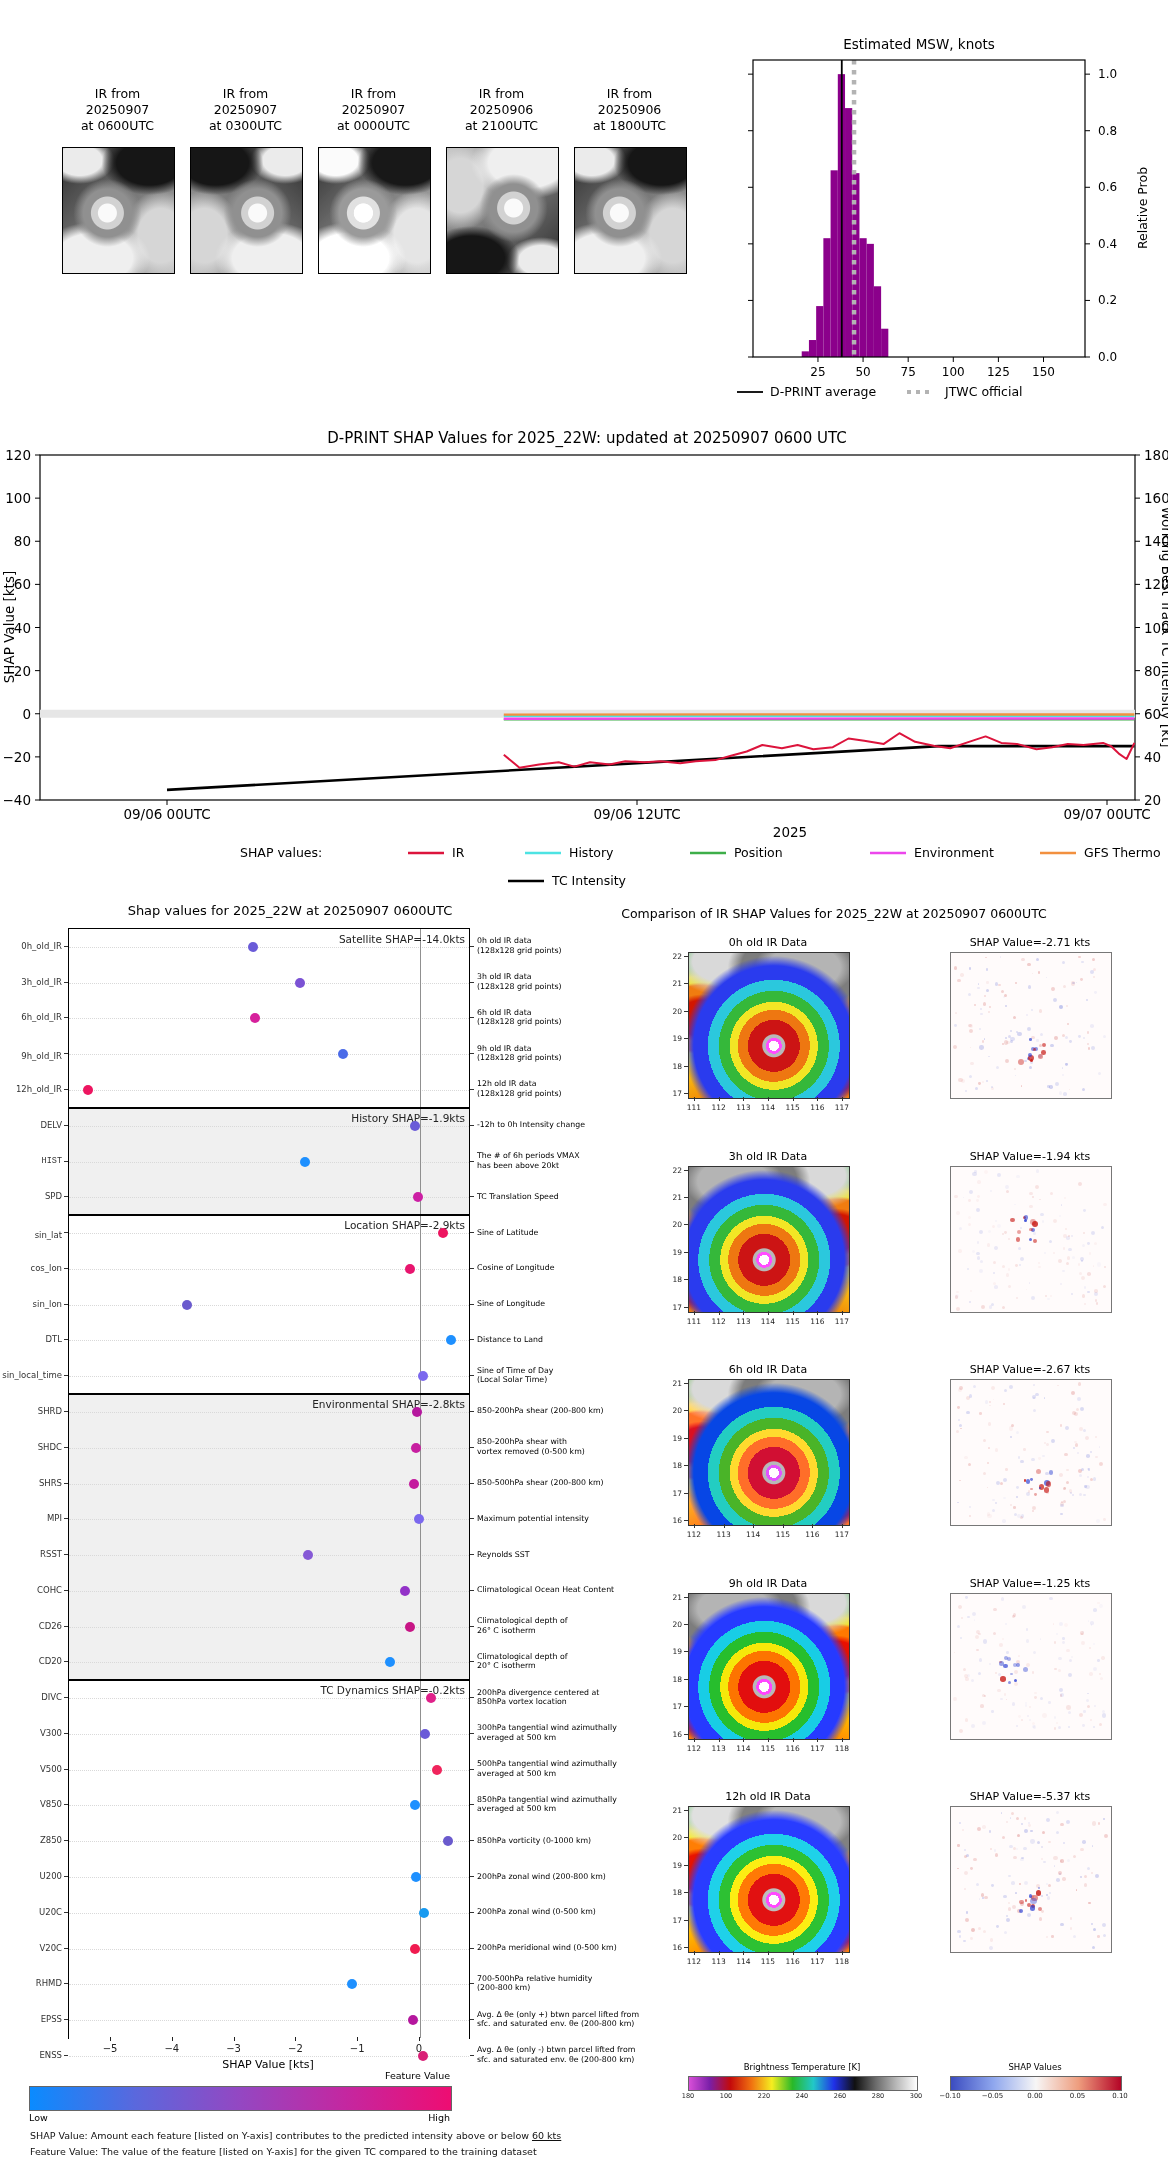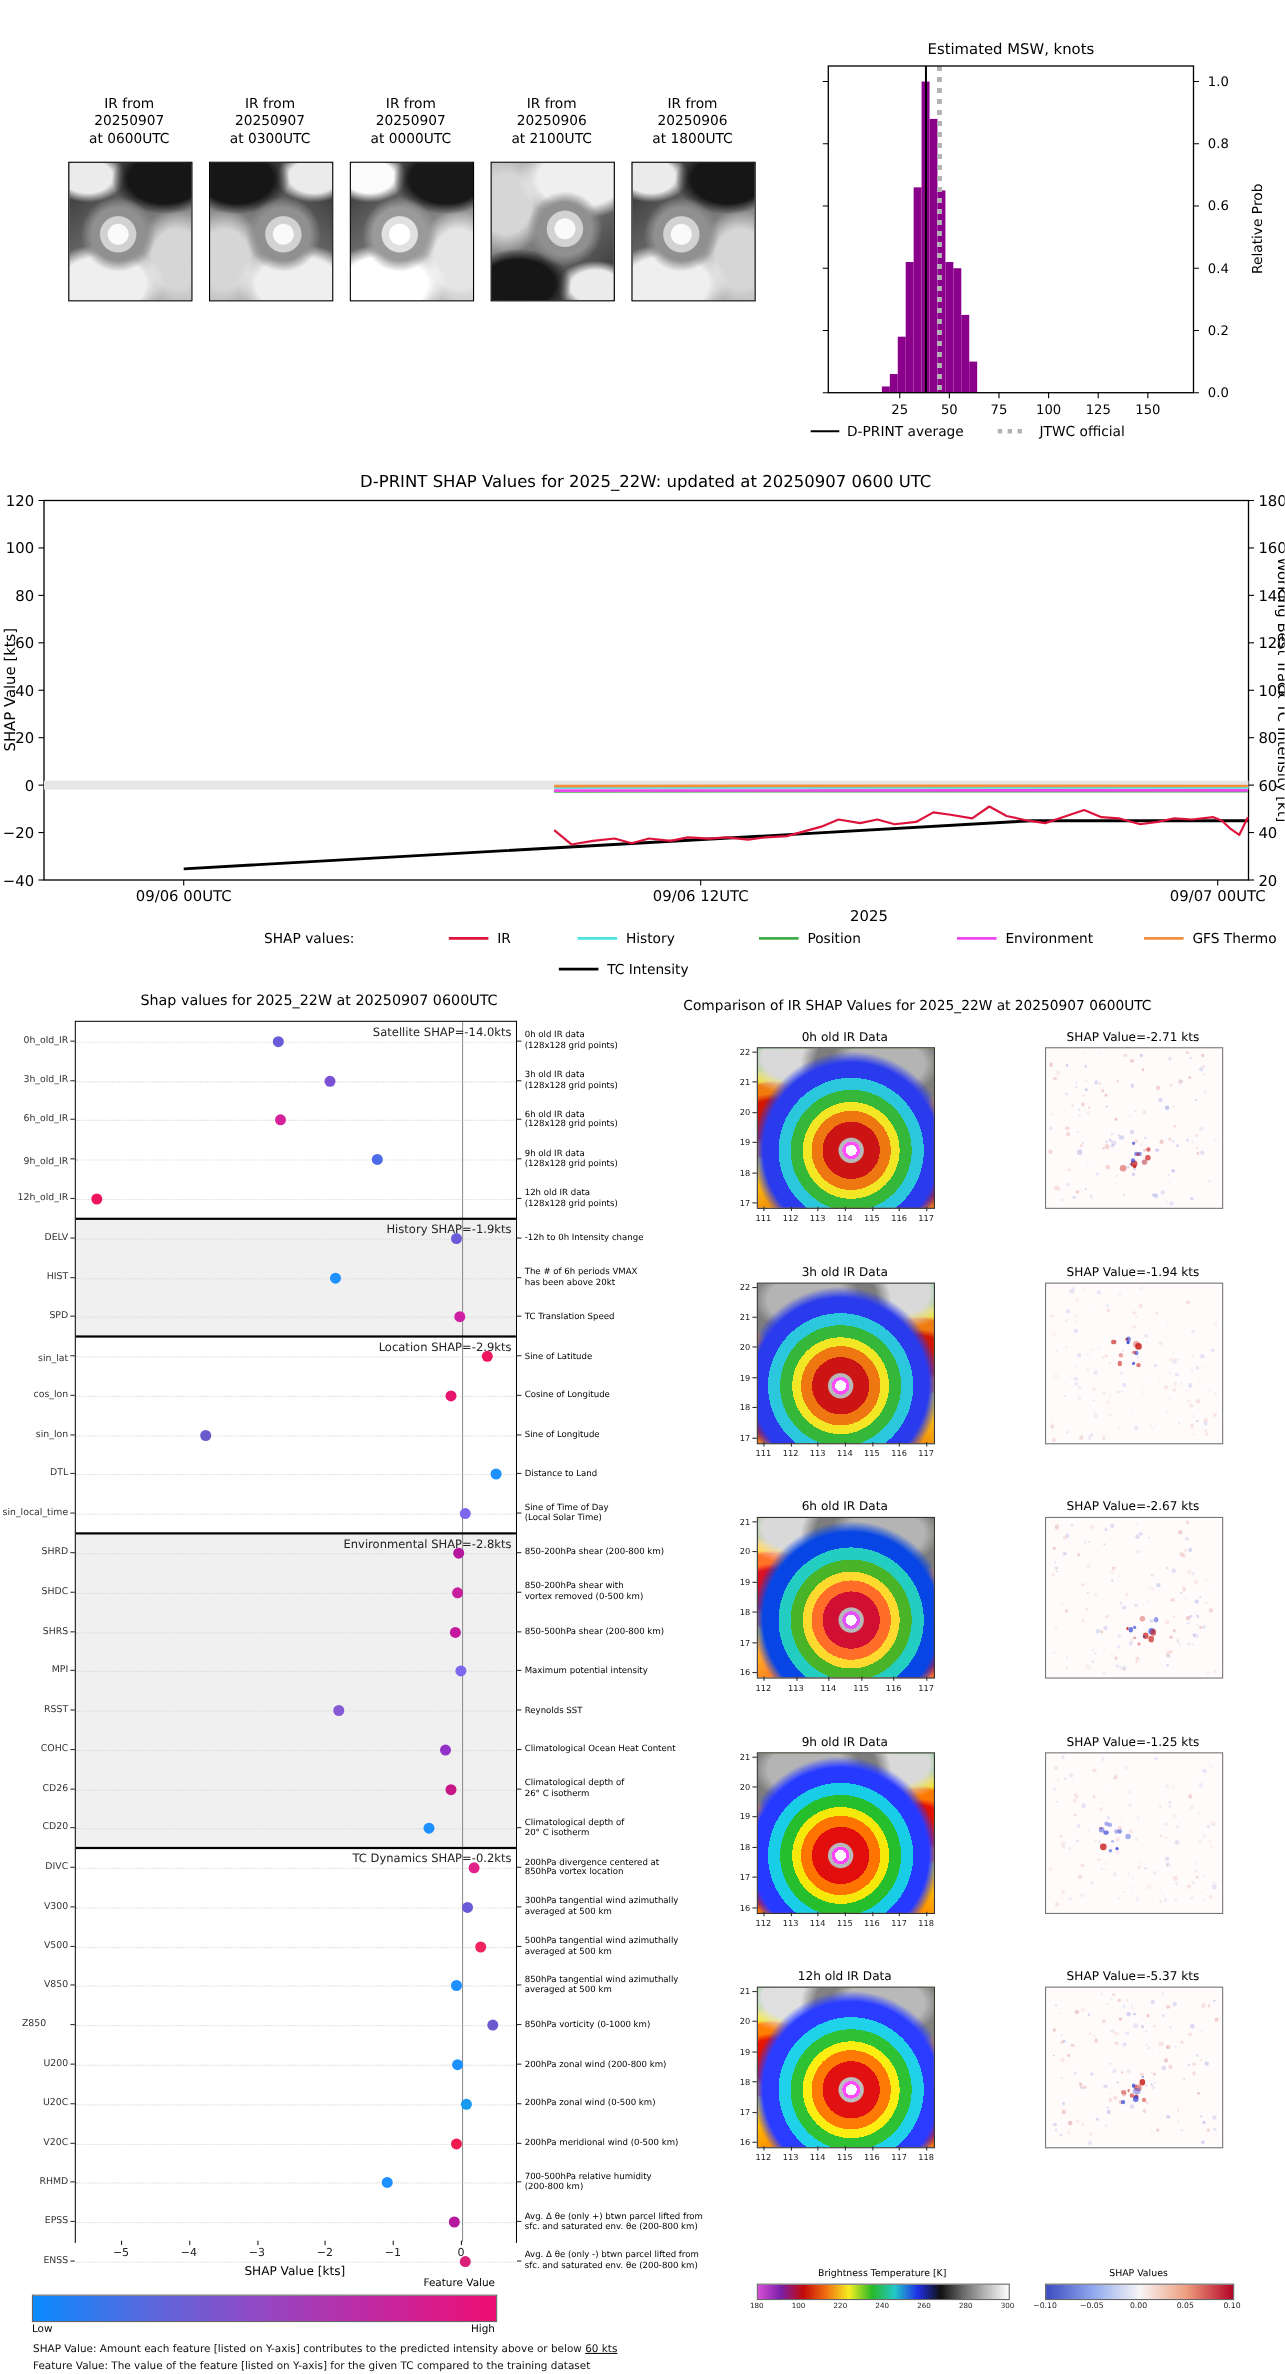--- a/index.html
+++ b/index.html
@@ -305,21 +305,21 @@
 (128x128 grid points)</div>
       <div class="feat" style="position: absolute; left: 0px; top: 183.984px; width: 62px;">12h_old_IR</div>
       <div style="position: absolute; left: 64px; top: 188.984px; width: 4px; height: 1px; background: rgb(51, 51, 51);"></div>
       <div style="position: absolute; left: 470px; top: 188.984px; width: 4px; height: 1px; background: rgb(51, 51, 51);"></div>
       <div class="desc" style="position: absolute; left: 477px; top: 179.484px;">12h old IR data
 (128x128 grid points)</div>
       <div class="feat" style="position: absolute; left: 0px; top: 219.758px; width: 62px;">DELV</div>
       <div style="position: absolute; left: 64px; top: 224.758px; width: 4px; height: 1px; background: rgb(51, 51, 51);"></div>
       <div style="position: absolute; left: 470px; top: 224.758px; width: 4px; height: 1px; background: rgb(51, 51, 51);"></div>
       <div class="desc" style="position: absolute; left: 477px; top: 220.258px;">-12h to 0h Intensity change</div>
-      <div class="feat" style="position: absolute; left: 0px; top: 255.532px; width: 62px;">HIST</div>
+      <div class="feat" style="position: absolute; left: 0px; top: 255.532px; width: 62px; font-family: Liberation Mono, monospace;">HIST</div>
       <div style="position: absolute; left: 64px; top: 260.532px; width: 4px; height: 1px; background: rgb(51, 51, 51);"></div>
       <div style="position: absolute; left: 470px; top: 260.532px; width: 4px; height: 1px; background: rgb(51, 51, 51);"></div>
       <div class="desc" style="position: absolute; left: 477px; top: 251.032px;">The # of 6h periods VMAX
 has been above 20kt</div>
       <div class="feat" style="position: absolute; left: 0px; top: 291.306px; width: 62px;">SPD</div>
       <div style="position: absolute; left: 64px; top: 296.306px; width: 4px; height: 1px; background: rgb(51, 51, 51);"></div>
       <div style="position: absolute; left: 470px; top: 296.306px; width: 4px; height: 1px; background: rgb(51, 51, 51);"></div>
       <div class="desc" style="position: absolute; left: 477px; top: 291.806px;">TC Translation Speed</div>
       <div class="feat" style="position: absolute; left: 0px; top: 330px; width: 62px;">sin_lat</div>
       <div style="position: absolute; left: 64px; top: 332.081px; width: 4px; height: 1px; background: rgb(51, 51, 51);"></div>
@@ -390,21 +390,21 @@
       <div class="feat" style="position: absolute; left: 0px; top: 863.694px; width: 62px;">V500</div>
       <div style="position: absolute; left: 64px; top: 868.694px; width: 4px; height: 1px; background: rgb(51, 51, 51);"></div>
       <div style="position: absolute; left: 470px; top: 868.694px; width: 4px; height: 1px; background: rgb(51, 51, 51);"></div>
       <div class="desc" style="position: absolute; left: 477px; top: 859.194px;">500hPa tangential wind azimuthally
 averaged at 500 km</div>
       <div class="feat" style="position: absolute; left: 0px; top: 899.468px; width: 62px;">V850</div>
       <div style="position: absolute; left: 64px; top: 904.468px; width: 4px; height: 1px; background: rgb(51, 51, 51);"></div>
       <div style="position: absolute; left: 470px; top: 904.468px; width: 4px; height: 1px; background: rgb(51, 51, 51);"></div>
       <div class="desc" style="position: absolute; left: 477px; top: 894.968px;">850hPa tangential wind azimuthally
 averaged at 500 km</div>
-      <div class="feat" style="position: absolute; left: 0px; top: 935.242px; width: 62px; text-align: center;">Z850</div>
+      <div class="feat" style="position: absolute; left: 0px; top: 935.242px; width: 62px;">Z850</div>
       <div style="position: absolute; left: 64px; top: 940.242px; width: 4px; height: 1px; background: rgb(51, 51, 51);"></div>
       <div style="position: absolute; left: 470px; top: 940.242px; width: 4px; height: 1px; background: rgb(51, 51, 51);"></div>
       <div class="desc" style="position: absolute; left: 477px; top: 935.742px;">850hPa vorticity (0-1000 km)</div>
       <div class="feat" style="position: absolute; left: 0px; top: 971.016px; width: 62px;">U200</div>
       <div style="position: absolute; left: 64px; top: 976.016px; width: 4px; height: 1px; background: rgb(51, 51, 51);"></div>
       <div style="position: absolute; left: 470px; top: 976.016px; width: 4px; height: 1px; background: rgb(51, 51, 51);"></div>
       <div class="desc" style="position: absolute; left: 477px; top: 971.516px;">200hPa zonal wind (200-800 km)</div>
       <div class="feat" style="position: absolute; left: 0px; top: 1006.79px; width: 62px;">U20C</div>
       <div style="position: absolute; left: 64px; top: 1011.79px; width: 4px; height: 1px; background: rgb(51, 51, 51);"></div>
       <div style="position: absolute; left: 470px; top: 1011.79px; width: 4px; height: 1px; background: rgb(51, 51, 51);"></div>

